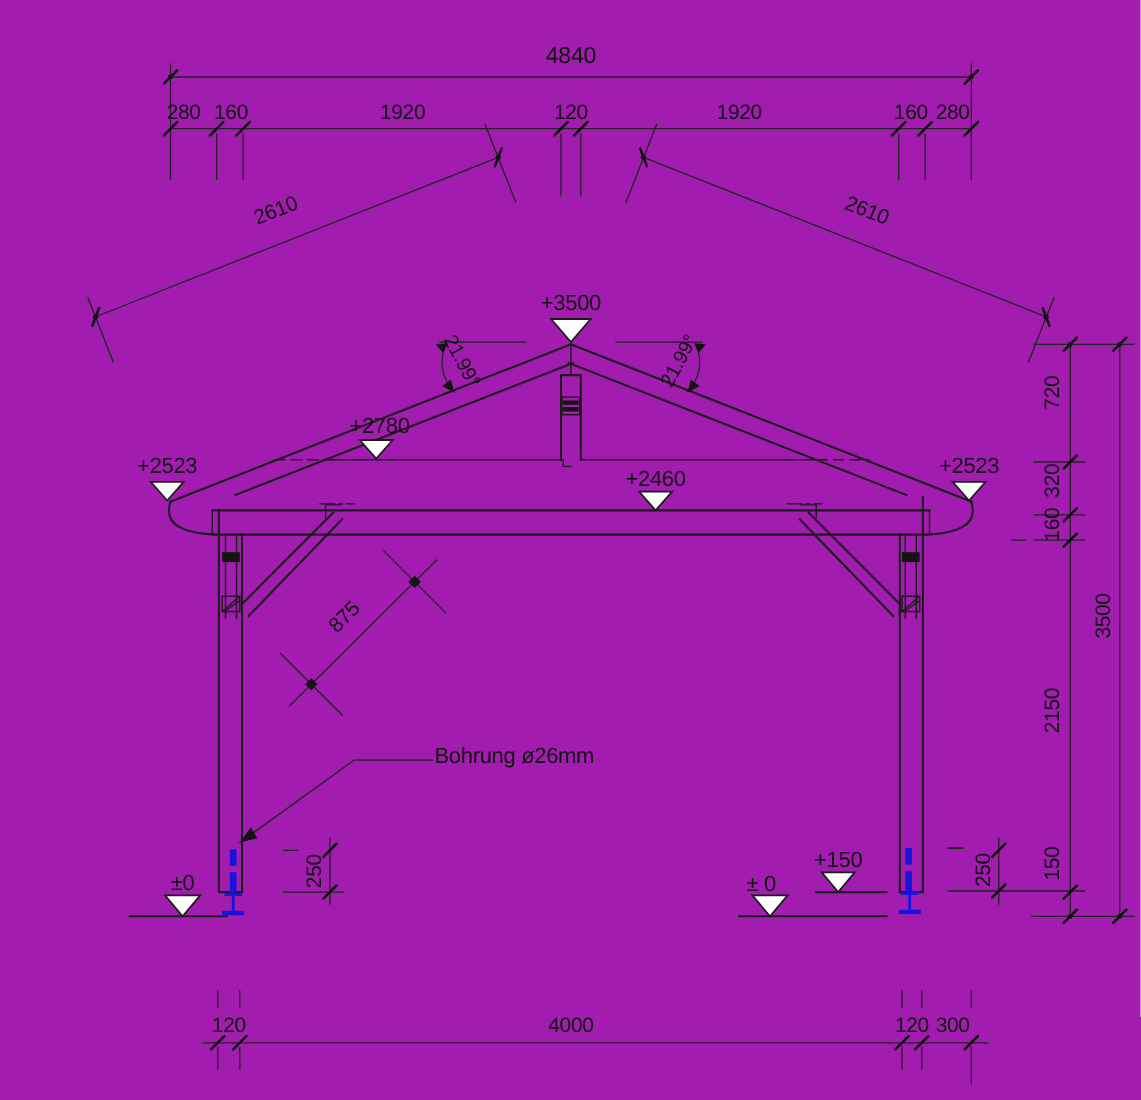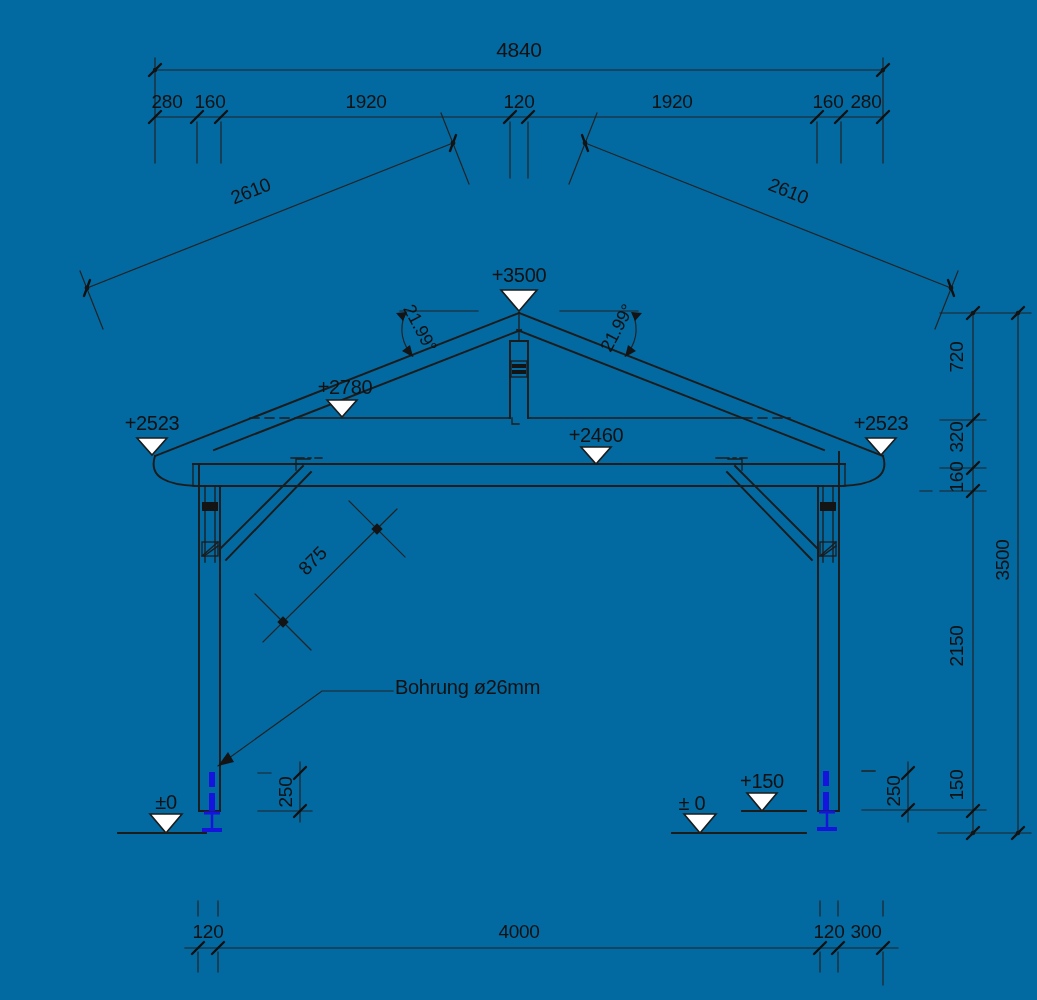--- a/index.html
+++ b/index.html
@@ -1,16 +1,16 @@
 <!DOCTYPE html>
 <html><head>
 <meta charset="utf-8">
 <style>
   html,body{margin:0;padding:0;background:#fff;}
-  .page{width:1037px;height:1000px;background:#0369a1;position:relative;overflow:hidden;}
+  .page{width:1037px;height:1000px;background:#a21caf;position:relative;overflow:hidden;}
   svg{display:block;}
   
   .s{stroke:#1c1c1c;stroke-width:1.9;fill:none;stroke-linecap:square;}
   .s2{stroke:#1c1c1c;stroke-width:1.3;fill:none;stroke-linecap:square;}
   
   .d{stroke:#222;stroke-width:1.15;fill:none;stroke-linecap:square;}
   .k{stroke:#111;stroke-width:2.3;fill:none;stroke-linecap:round;} 
   .tri{stroke:#1c1c1c;stroke-width:1.6;fill:#ffffff;}
   .blk{fill:#141414;stroke:none;}
   .blue{stroke:#1414dd;fill:none;stroke-linecap:butt;}

